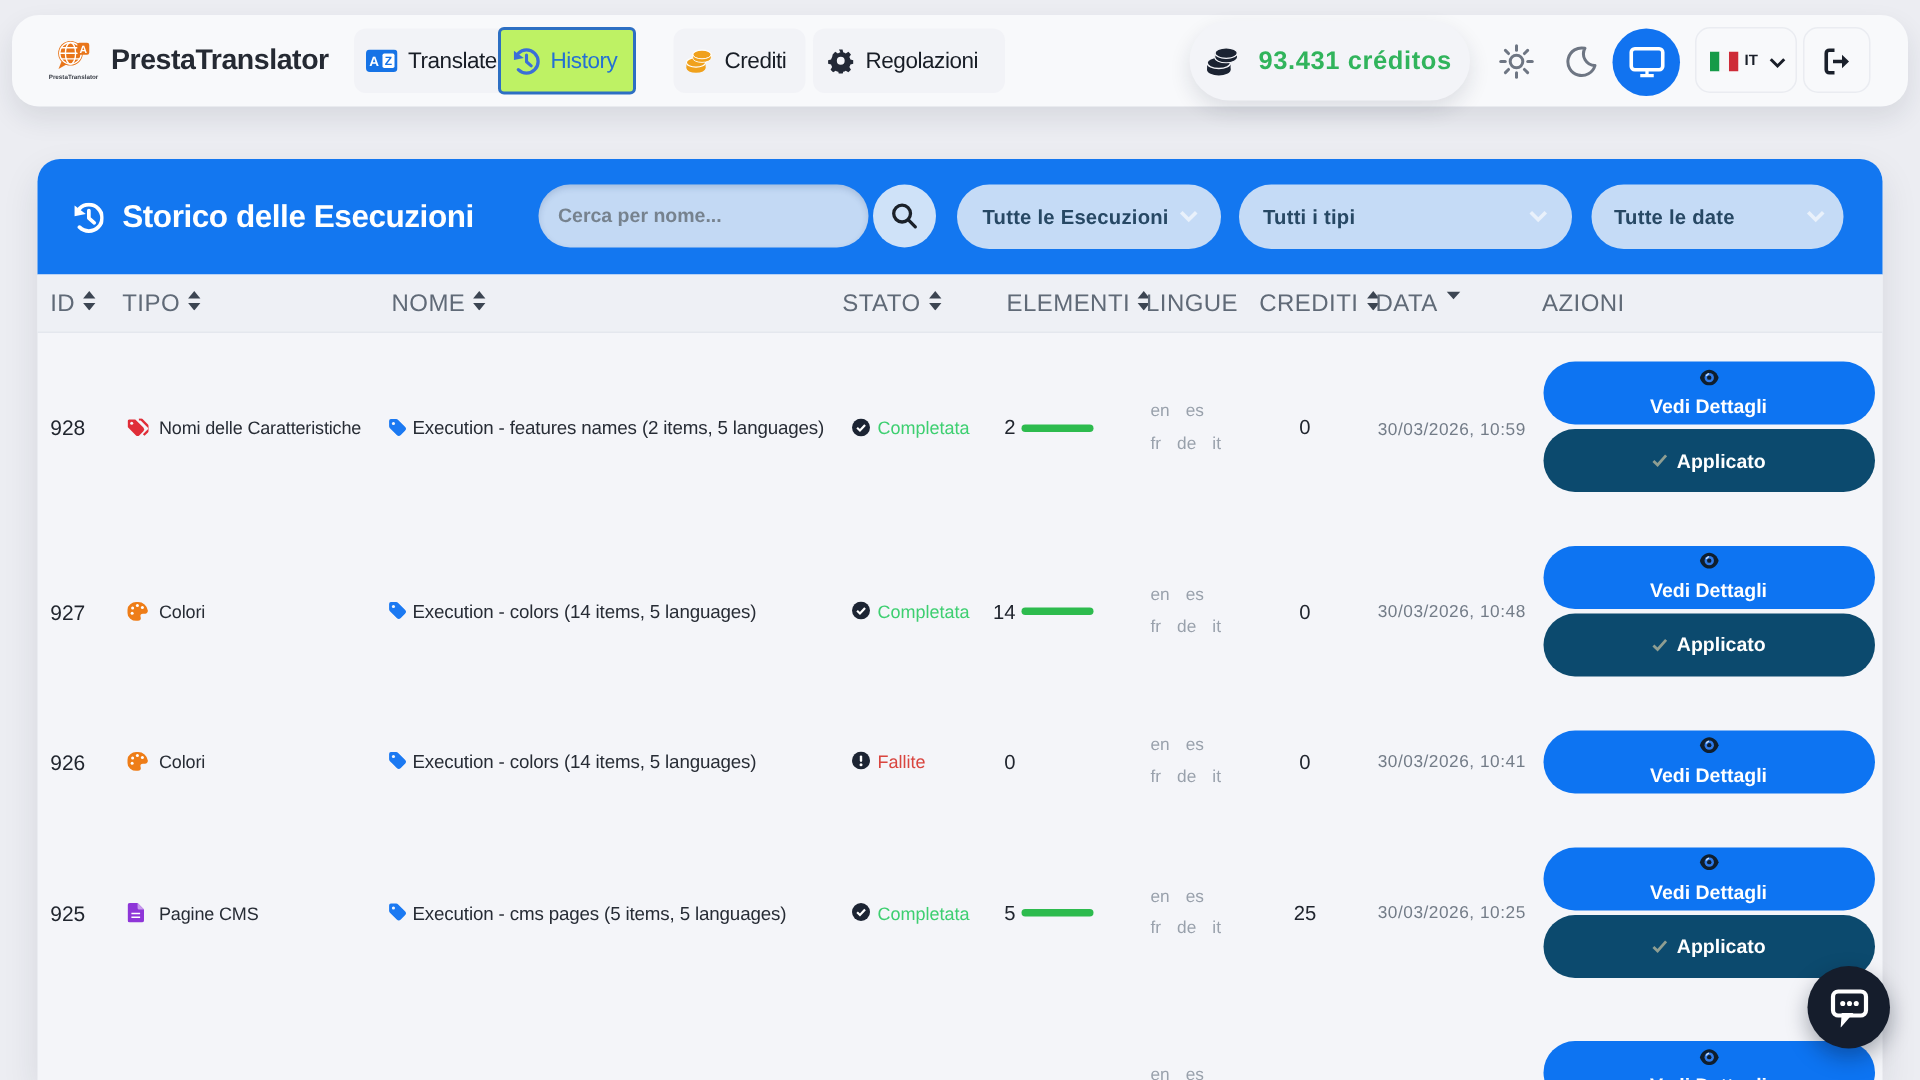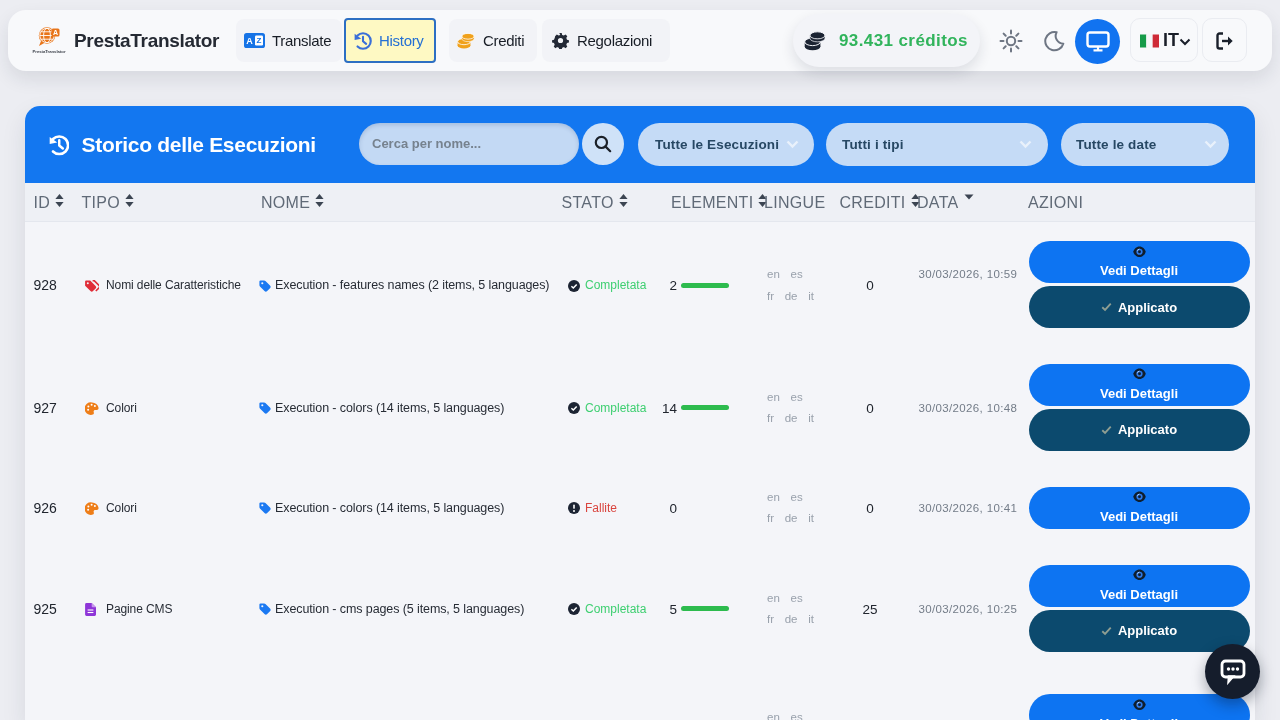--- a/index.html
+++ b/index.html
@@ -75,21 +75,21 @@
   <div class="navitem" style="left:228px; width:106px;">
     <svg style="margin-left:8px;" width="21" height="15" viewBox="0 0 21 15">
       <rect x="0" y="0" width="21" height="15" rx="2.6" fill="#1673e6"></rect>
       <text x="5.4" y="11" font-size="9" fill="#fff" text-anchor="middle" font-weight="bold">A</text>
       <rect x="11" y="2.6" width="8" height="9.8" rx="1.2" fill="#fff"></rect>
       <text x="15" y="10.4" font-size="8" fill="#1673e6" text-anchor="middle" font-weight="bold">Z</text>
     </svg>
     <span class="navtxt" style="margin-left:7px;">Translate</span>
   </div>
 
-  <div class="navitem" style="left:336px; width:92px; top:8px; height:45px; background:#fef9c3;
+  <div class="navitem" style="left:324px; width:92px; top:8px; height:45px; background:#bef264;
       border:2px solid #2d6fc3; border-radius:4px;align-items:center;">
     <svg style="margin-left:8px;" width="18" height="18" viewBox="0 0 20 20">
       <path d="M3.92 16.08 A8.6 8.6 0 1 0 3.92 3.92" stroke="#3a6fd8" stroke-width="2.4" fill="none" stroke-linecap="round"></path>
       <path d="M0.7 2.0 L0.7 8.9 L8.0 7.4 Z" fill="#3a6fd8"></path>
       <path d="M10 5.2 V10.2 L13.5 13.2" stroke="#3a6fd8" stroke-width="2.3" fill="none" stroke-linecap="round" stroke-linejoin="round"></path>
     </svg>
     <span class="navtxt" style="margin-left:7px; color:#2470d4;">History</span>
   </div>
 
   <div class="navitem" style="left:441px; width:88px;">
@@ -154,21 +154,21 @@
   </div>
 
   <div class="abs" style="left:1122px; top:8px; width:68px; height:44px; border:1px solid #eaecf1;
       border-radius:10px; display:flex; align-items:center;"></div>
   <svg class="abs" style="left:1132px; top:24px;" width="19" height="14" viewBox="0 0 19 14">
     <rect x="0" y="0.5" width="6.33" height="13" fill="#169b48"></rect>
     <rect x="6.33" y="0.5" width="6.33" height="13" fill="#f6f7f8"></rect>
     <rect x="12.66" y="0.5" width="6.34" height="13" fill="#ce2b37"></rect>
   </svg>
   <div class="abs" style="left:1155px; top:0; height:61px; display:flex; align-items:center;
-      font-size:18px; font-weight:600; color:#1a1f29;">IT</div>
+      font-size:10px; font-weight:600; color:#1a1f29;">IT</div>
   <svg class="abs" style="left:1171px; top:27.5px;" width="12" height="8" viewBox="0 0 12 8">
     <polyline points="1.5,1.5 6,6 10.5,1.5" stroke="#1a1f29" stroke-width="2" fill="none"></polyline>
   </svg>
   <div class="abs" style="left:1194px; top:8px; width:45px; height:44px; border:1px solid #eaecf1; border-radius:10px;"></div>
 
   <svg class="abs" style="left:1207px; top:22px;" width="19" height="18" viewBox="0 0 19 18">
     <path d="M8 1.5 H4.5 A2 2 0 0 0 2.5 3.5 V14.5 A2 2 0 0 0 4.5 16.5 H8" stroke="#1a202b" stroke-width="2.4" fill="none"></path>
     <line x1="7" y1="9" x2="14" y2="9" stroke="#1a202b" stroke-width="2.4"></line>
     <path d="M13 4.5 L17.7 9 L13 13.5 Z" fill="#1a202b"></path>
   </svg>
@@ -265,21 +265,21 @@
       <div class="cell" style="left:543px; top:179px; transform:translateY(-50%);"><svg width="12" height="12" viewBox="0 0 12 12" style="vertical-align:middle;">
   <circle cx="6" cy="6" r="6" fill="#1c2433"></circle>
   <polyline points="3.4,6.2 5.3,8 8.7,4.4" stroke="#fff" stroke-width="1.5" fill="none"></polyline>
         </svg></div>
       <div class="cell stgreen" style="left:560px; top:179px; transform:translateY(-50%);">Completata</div>
       <div class="cell eltxt" style="left:602px; width:50px; top:179px; transform:translateY(-50%); text-align:right;">2</div>
       <div class="bar" style="left:655.5px; top:176.5px;"></div>
       <div class="cell langs" style="left:742px; top:168.2px; transform:translateY(-50%);">en es</div>
       <div class="cell langs" style="left:742px; top:189.7px; transform:translateY(-50%);">fr de it</div>
       <div class="cell credtxt" style="left:805px; width:80px; top:179px; transform:translateY(-50%); text-align:center;">0</div>
-      <div class="cell datetxt" style="left:893.5px; top:168px; transform:translateY(-50%);">30/03/2026, 10:59</div>
+      <div class="cell datetxt" style="left:893.5px; top:181px; transform:translateY(-50%);">30/03/2026, 10:59</div>
       <div class="btn btnblue" style="top:135px;">
         <svg width="13" height="11.5" viewBox="0 0 15 13">
   <path d="M7.5 0.4 C3.9 0.4 1.2 3.3 0.3 6.5 1.2 9.7 3.9 12.6 7.5 12.6 11.1 12.6 13.8 9.7 14.7 6.5 13.8 3.3 11.1 0.4 7.5 0.4 Z" fill="#0f1e2d"></path>
   <circle cx="7.5" cy="6.5" r="3.6" fill="#2f7ae8"></circle>
   <circle cx="7.5" cy="6.5" r="1.7" fill="#0f1e2d"></circle>
   <path d="M5.2 5.2 A3.2 3.2 0 0 1 7.3 3.4" stroke="#cfe2fa" stroke-width="1.1" fill="none"></path>
         </svg>
         <span>Vedi Dettagli</span>
       </div>
       <div class="btn btngreen" style="top:180px;">

